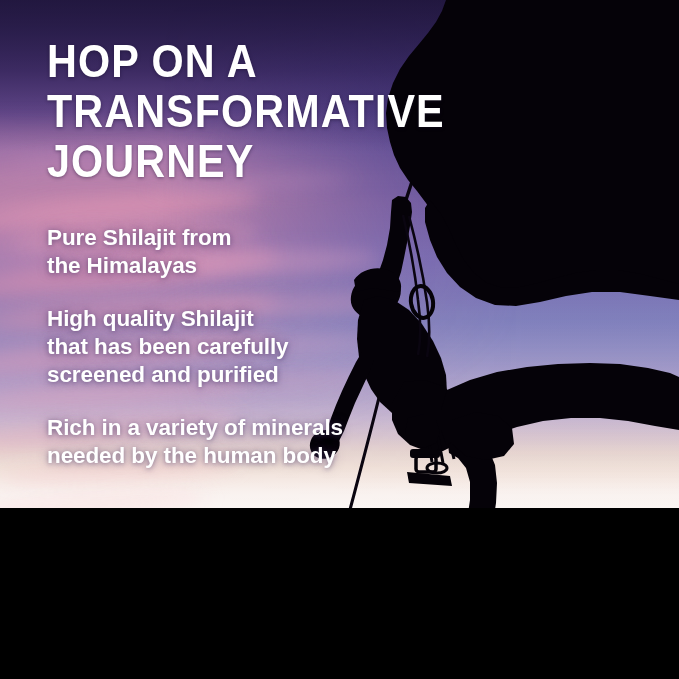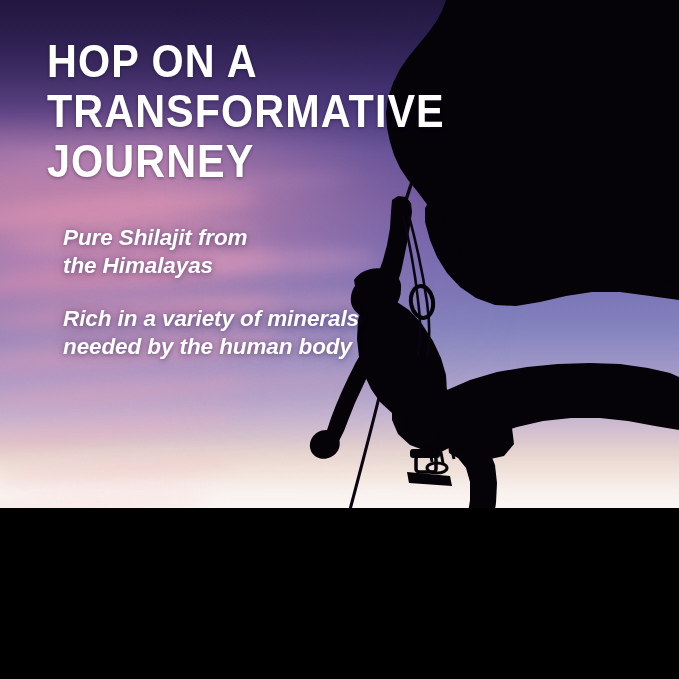--- a/index.html
+++ b/index.html
@@ -116,25 +116,24 @@
     font-size: 47px;
     line-height: 50px;
     letter-spacing: 1.2px;
     text-transform: uppercase;
     transform: scaleX(0.88);
     transform-origin: left center;
     text-shadow: 0 1px 4px rgba(20,10,40,0.45);
     white-space: pre-line;
   }
   .bullets {
-    margin: 16px;
+    margin: 0;
     padding: 0;
     list-style: none;
     margin-top: 38px;
-    font-style: italic;
   }
   .bullet {
     color: #ffffff;
     font-family: "Liberation Sans", sans-serif;
     font-weight: 700;
     font-size: 22.5px;
     line-height: 28px;
     letter-spacing: -0.1px;
     margin-bottom: 25px;
     text-shadow: 0 1px 5px rgba(60,40,90,0.55), 0 0 12px rgba(90,70,120,0.35);
@@ -266,19 +265,22 @@
 
   <div class="copy">
 
     <h1 class="headline">HOP ON A
 TRANSFORMATIVE
 JOURNEY</h1>
 
     <ul class="bullets">
       <li class="bullet">Pure Shilajit from
 the Himalayas</li>
+      <li class="bullet">High quality Shilajit
+that has been carefully
+screened and purified</li>
       <li class="bullet">Rich in a variety of minerals
 needed by the human body</li>
     </ul>
 
   </div>
 
 </div>
 
 </body></html>

